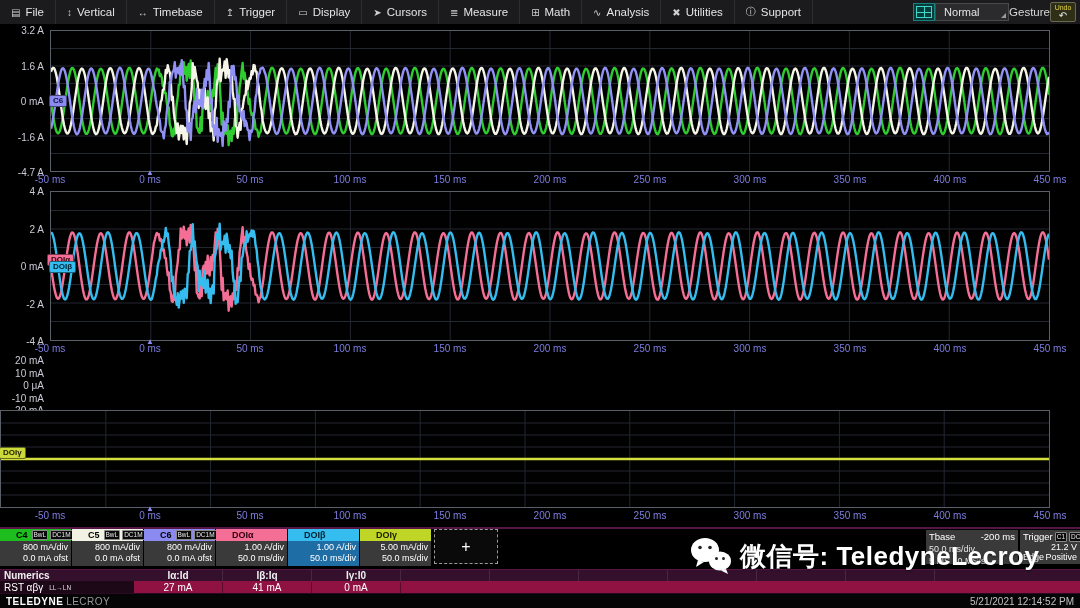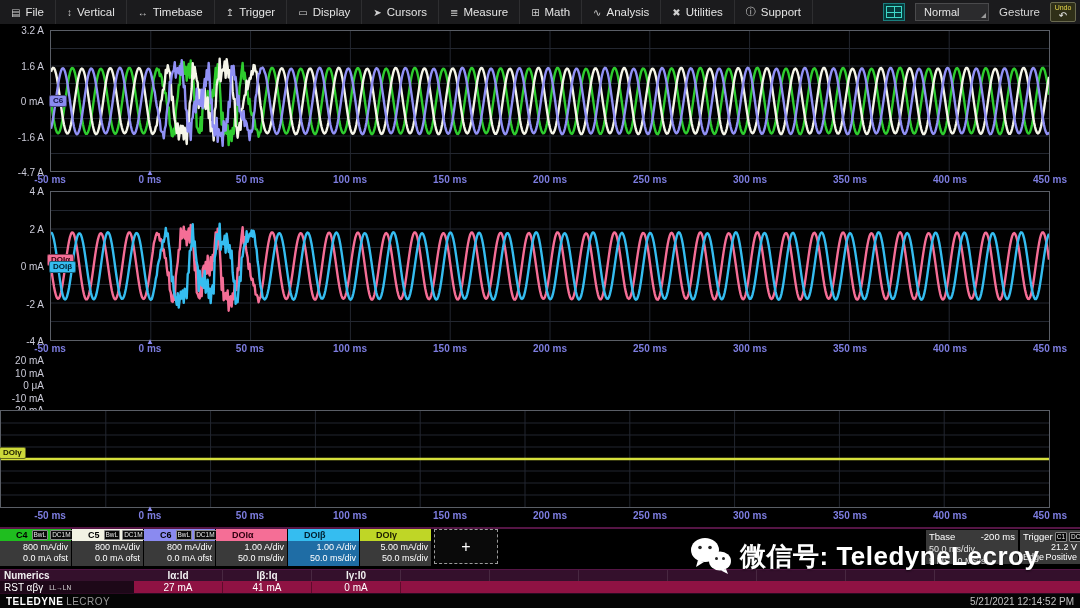--- a/index.html
+++ b/index.html
@@ -6,21 +6,21 @@
   body{width:1080px;height:608px;overflow:hidden;font-family:"Liberation Sans","DejaVu Sans",sans-serif;
        -webkit-font-smoothing:antialiased;position:relative;}
   .screen{width:1080px;height:608px;background:#000;position:relative;}
 
   
   .menubar{height:24px;background:#1b1b1d;border-bottom:1px solid #000;display:flex;align-items:center;
            justify-content:space-between;color:#e4e4e4;font-size:11.5px;}
   .menu-items{display:flex;height:100%;align-items:stretch;}
   .menu-item{display:flex;align-items:center;gap:5px;padding:0 11px;border-right:1px solid #2e2e30;cursor:default;}
   .mi-icon{font-size:10px;color:#cfcfcf;}
-  .menu-right{display:flex;align-items:center;gap:10px;padding-right:4px;padding-left:16px;}
+  .menu-right{display:flex;align-items:center;gap:0;padding-right:4px;padding-left:16px;}
   .grid-btn{width:22px;height:18px;background:#063c3c;border:1px solid #1a7f7f;display:flex;align-items:center;justify-content:center;padding:0;}
   .grid-glyph{width:14px;height:10px;border:1px solid #3fd9c9;position:relative;}
   .grid-glyph:before{content:"";position:absolute;left:50%;top:0;bottom:0;width:1px;background:#3fd9c9;}
   .grid-glyph:after{content:"";position:absolute;top:50%;left:0;right:0;height:1px;background:#3fd9c9;}
   .normal-btn{position:relative;background:#2b2b2d;border:1px solid #4a4a4c;color:#e4e4e4;font-size:11px;
               width:74px;height:18px;text-align:left;padding:0 8px;}
   .normal-btn .corner{position:absolute;right:2px;bottom:2px;width:0;height:0;
               border-left:5px solid transparent;border-bottom:5px solid #9a9a9a;}
   .gesture{color:#d6d6d6;font-size:11.5px;}
   .undo-btn{background:#2f2f18;border:1px solid #6a6a50;color:#e8d84a;font-size:7px;line-height:7px;
@@ -30,21 +30,21 @@
   
   .charts{padding-top:5px;}
   .chart{margin-bottom:2px;}
   .plot-row{display:flex;border-radius:20px;}
   .ylabels{width:50px;position:relative;flex:0 0 50px;}
   .ylabel{position:absolute;right:6px;transform:translateY(-50%);color:#cbcbd8;font-size:10px;white-space:nowrap;}
   .plot{flex:1;margin-right:30px;position:relative;border:1px solid #5a5e66;background:#010101;}
   .plot svg{position:absolute;inset:0;width:100%;height:100%;display:block;}
   .chip{position:absolute;z-index:3;font-size:8px;font-weight:bold;line-height:10px;padding:0 3px;
         border-radius:2px;border:1px solid rgba(0,0,0,.5);}
-  .xlabels{margin-left:50px;margin-right:30px;position:relative;height:17px;font-weight:bold;}
+  .xlabels{margin-left:50px;margin-right:30px;position:relative;height:17px;}
   .xlabel{position:absolute;top:2px;transform:translateX(-50%);color:#7d7de0;font-size:10px;white-space:nowrap;}
   .trig-marker{position:absolute;top:-3px;transform:translateX(-50%);color:#8a8af0;font-size:8px;line-height:8px;}
   .chart[data-chart="0"] .plot-row{height:142px;}
   .chart[data-chart="1"] .plot-row{height:150px;}
   .chart[data-chart="2"] .plot-row{height:148px;flex-direction:column;}
 
   
   .descriptors{height:40px;border-top:2px solid #551545;position:relative;background:#000;display:flex;align-items:flex-start;}
   .desc-list{display:flex;height:37px;}
   .desc{width:71px;height:37px;margin-right:1px;display:flex;flex-direction:column;font-size:9px;cursor:default;}

